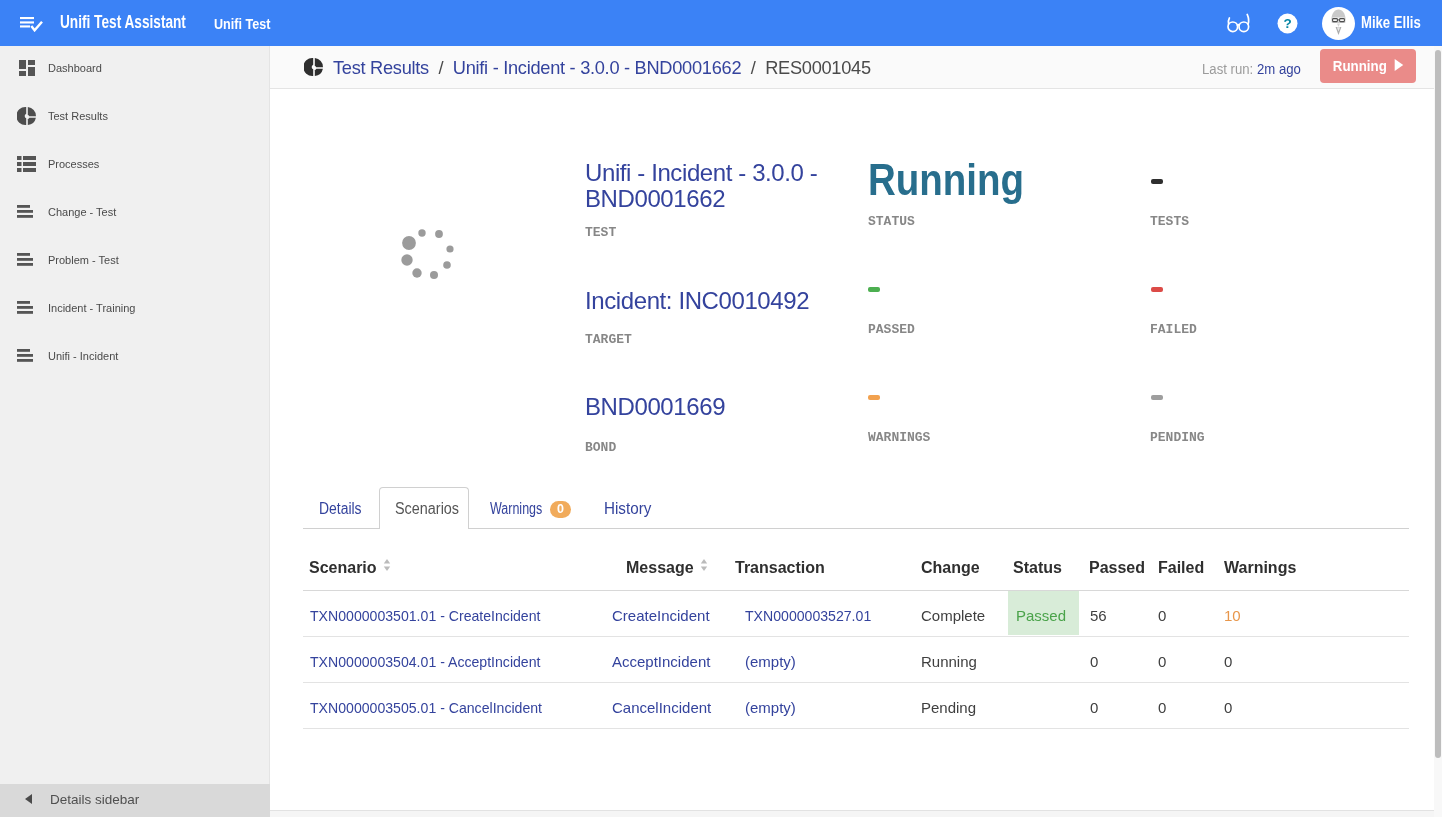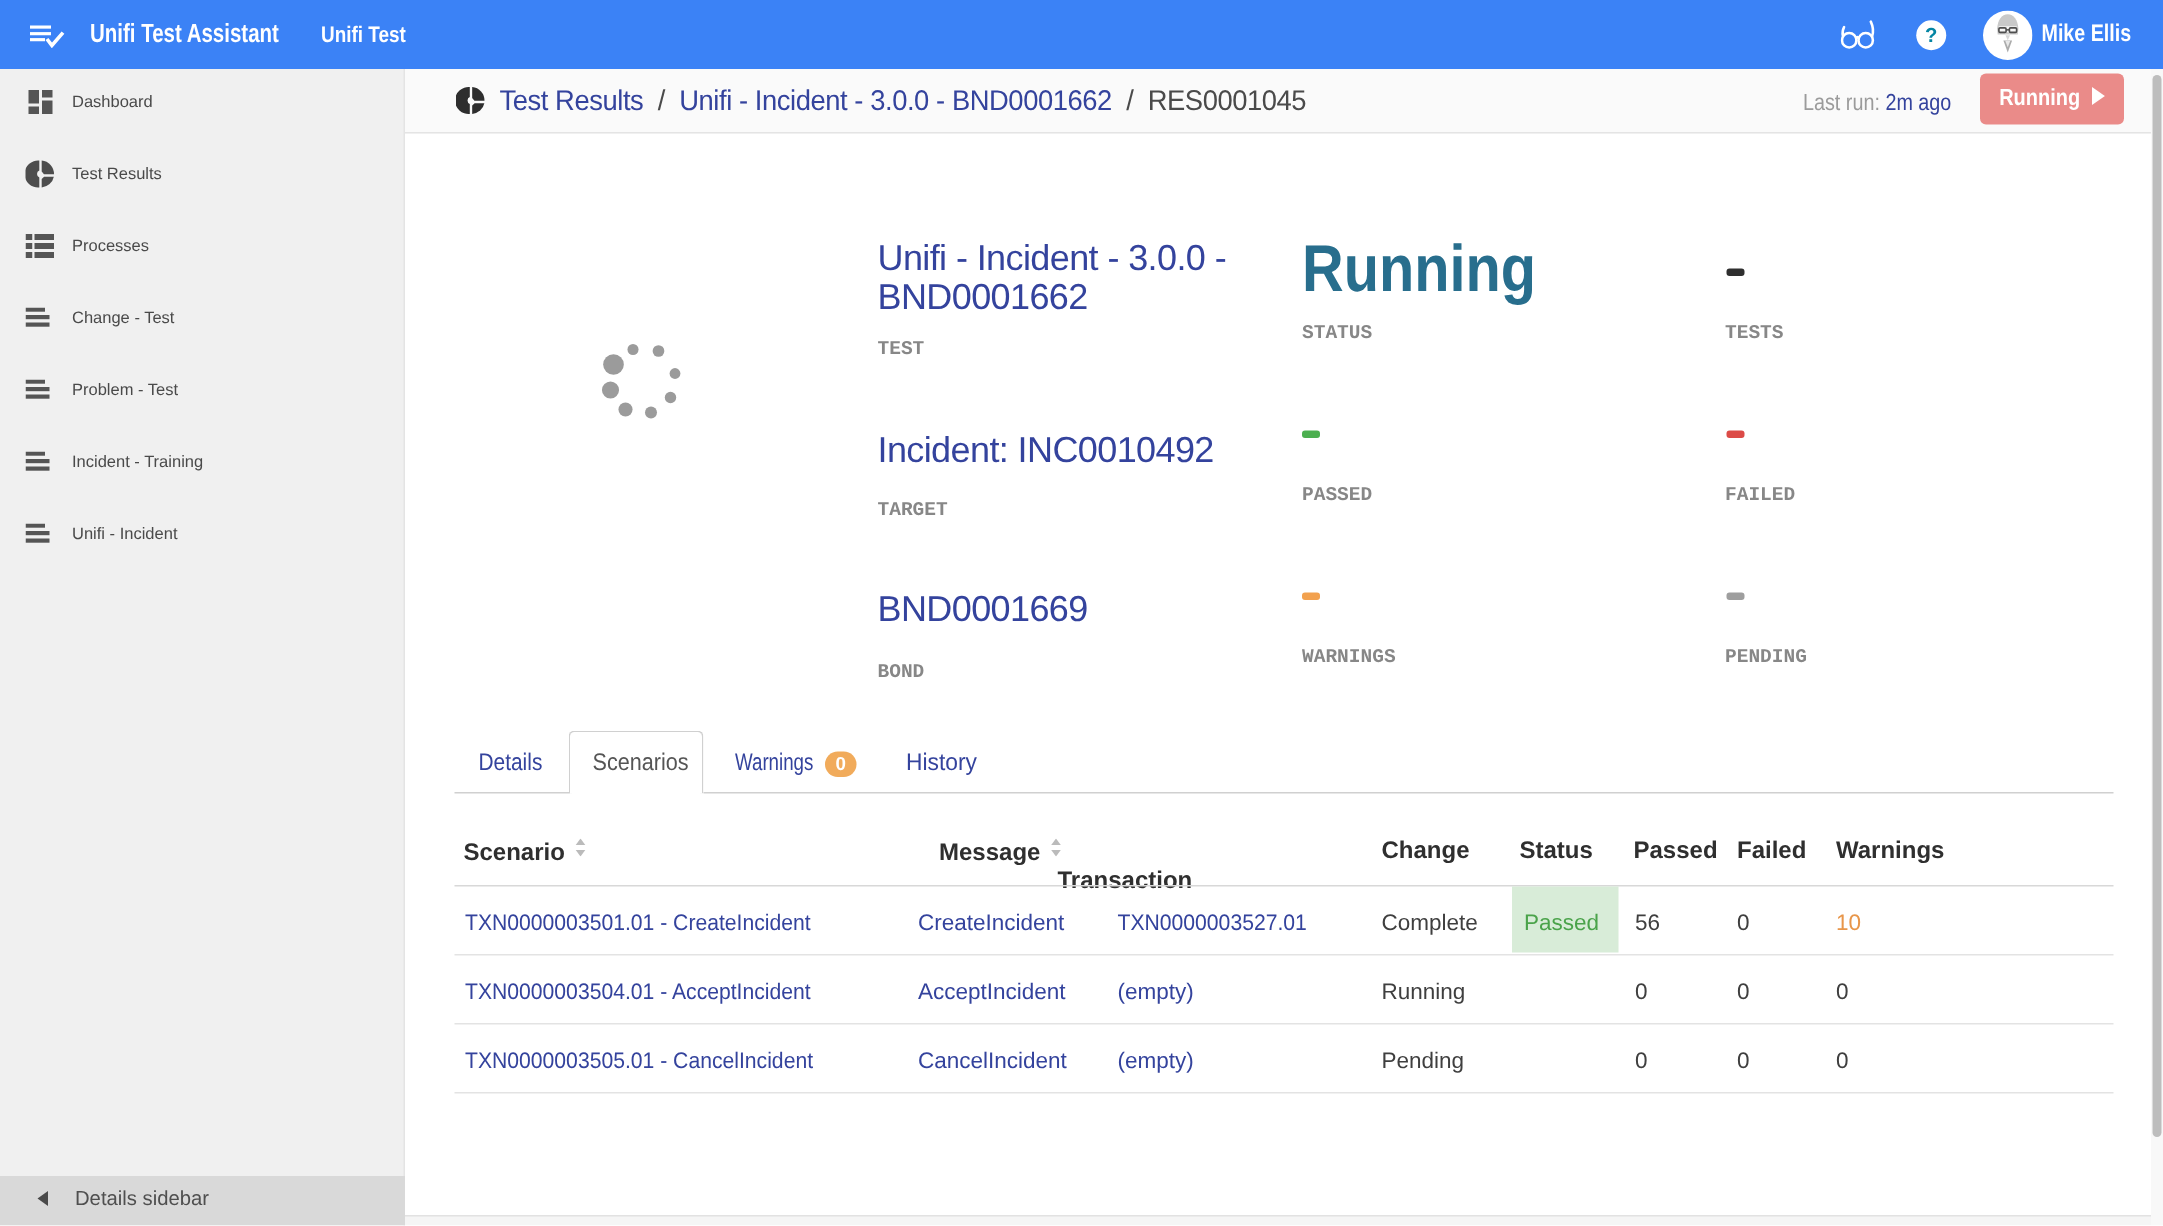--- a/index.html
+++ b/index.html
@@ -226,21 +226,21 @@
 <div class="tabtxt" style="left:604px;transform:scaleX(0.95);transform-origin:left;">History</div>
 
 <div class="thead" style="left:309px;top:559px;">Scenario<svg class="sorticon" width="8" height="12" viewBox="0 0 8 12">
       <path d="M4 0 L7.2 4.4 L0.8 4.4 Z" fill="#bbb"></path>
       <path d="M4 12 L7.2 7.6 L0.8 7.6 Z" fill="#bbb"></path>
     </svg></div>
 <div class="thead" style="left:581px;top:559px;margin-left:45px;">Message<svg class="sorticon" width="8" height="12" viewBox="0 0 8 12">
       <path d="M4 0 L7.2 4.4 L0.8 4.4 Z" fill="#bbb"></path>
       <path d="M4 12 L7.2 7.6 L0.8 7.6 Z" fill="#bbb"></path>
     </svg></div>
-<div class="thead" style="left:705px;top:559px;margin-top:20px;">Transaction</div>
+<div class="thead" style="left:735px;top:559px;">Transaction</div>
 <div class="thead" style="left:921px;top:559px;">Change</div>
 <div class="thead" style="left:1013px;top:559px;">Status</div>
 <div class="thead" style="left:1089px;top:559px;">Passed</div>
 <div class="thead" style="left:1158px;top:559px;">Failed</div>
 <div class="thead" style="left:1224px;top:559px;">Warnings</div>
 
 <div class="rowline" style="top:590px;background:#d8d8d8;"></div>
 
 <div class="abs" style="left:1008px;top:591px;width:71px;height:44px;background:#d8ecd8;"></div>
 <div class="tcell sx" style="left:310px;top:607px;"><a>TXN0000003501.01 - CreateIncident</a></div>

